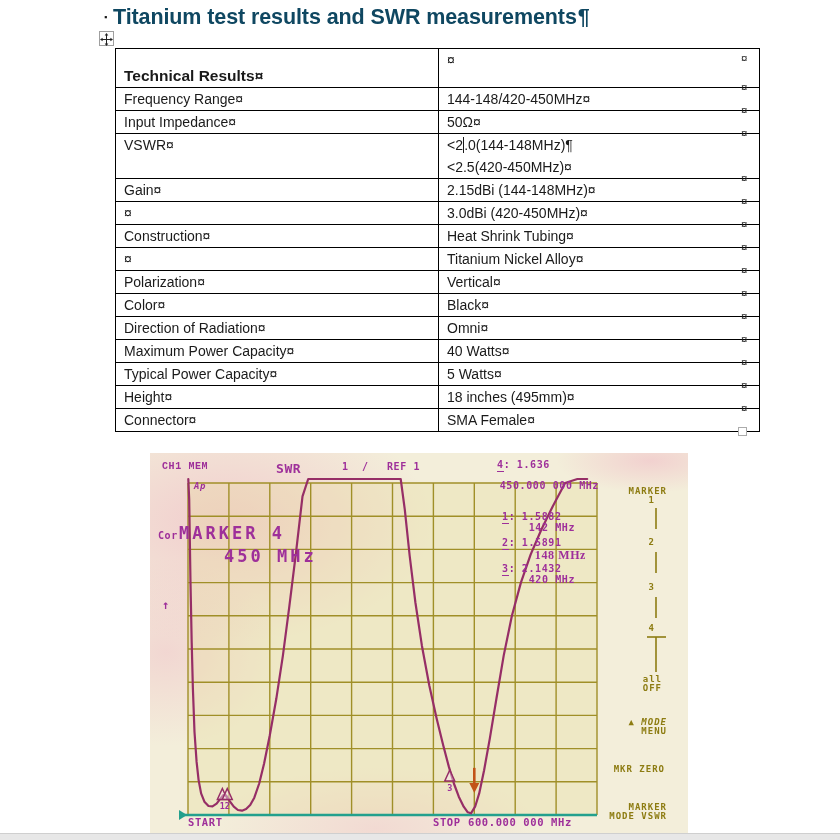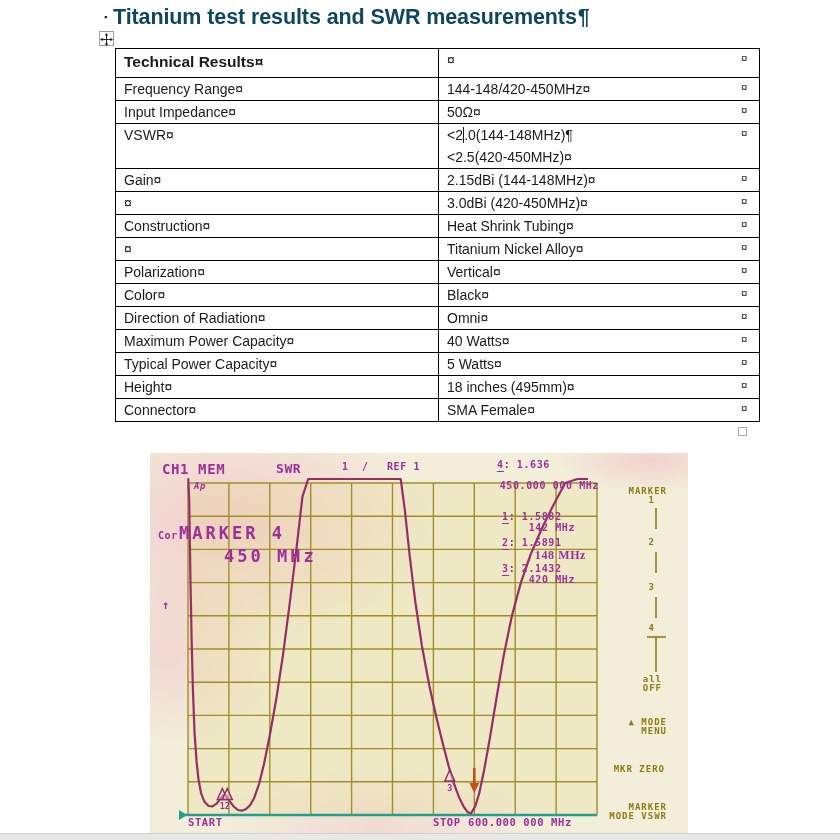--- a/index.html
+++ b/index.html
@@ -13,21 +13,21 @@
   
   .tbl-handle{position:absolute;left:99px;top:31px;width:15px;height:15px;background:#fdfdfd;
               border:1px solid #9f9f9f;box-sizing:border-box;}
   
   table.spec{position:absolute;left:115px;top:48px;border-collapse:collapse;table-layout:fixed;
              width:622px;}
   table.spec td{border:1px solid #000;font-size:14px;line-height:22px;padding:0 2px 0 8px;
                 vertical-align:top;white-space:nowrap;overflow:hidden;}
   table.spec tr{height:23px;}
   table.spec tr.hdr{height:29px;}
-  table.spec tr.hdr td.lab{font-size:15.5px;font-weight:700;padding-top:2px;}
+  table.spec tr.hdr td.lab{font-size:15.5px;font-weight:700;padding-top:16px;}
   table.spec td.lab{width:312px;}
   table.spec td.val{width:310px;}
   .caret{display:inline-block;width:1.2px;height:16px;background:#1b1b1b;vertical-align:-3px;}
   .row-mark{position:absolute;left:741px;font-size:11.5px;color:#222;}
   .resize-handle{position:absolute;left:738px;top:427px;width:9px;height:9px;background:#fff;
                  border:1px solid #ababab;box-sizing:border-box;}
   
   .photo{position:absolute;left:150px;top:453px;width:538px;height:383px;
     background:
       radial-gradient(55% 45% at 14% 18%, rgba(238,150,185,0.38), rgba(238,150,185,0) 70%),
@@ -201,21 +201,21 @@
         <polyline points="38.3,26.0 39.2,46.6 40.5,129.6 41.7,189.4 42.9,235.8 44.5,279.0 46.6,308.9 48.6,327.1 51.1,340.4 54.4,348.7 58.5,353.0 62.5,353.4 66.6,350.7 69.9,346.4 73.2,342.1 76.4,342.7 79.7,348.1 83.8,353.7 87.9,357.0 92.0,357.7 96.1,356.0 100.2,352.0 104.3,344.7 109.2,330.5 114.1,310.5 119.8,282.3 126.3,245.8 132.9,202.6 139.4,152.8 146.0,99.7 152.5,43.3 158.2,26.0 161.5,26.0 246.6,26.0 250.7,26.0 254.8,56.6 259.7,103.0 265.4,149.5 271.9,192.7 279.3,232.5 286.7,265.7 293.2,292.3 298.9,313.9 303.9,330.5 308.8,343.7 313.7,353.7 317.8,359.3 321.0,360.3 325.1,353.7 329.2,340.4 334.1,317.2 339.8,285.6 346.4,245.8 353.7,202.6 361.9,162.8 370.9,129.6 380.7,101.4 391.4,76.5 402.8,53.2 415.1,30.0 427.4,26.0 437.2,26.0" fill="none" stroke="#962e66" stroke-width="2.2" stroke-linejoin="round" stroke-linecap="round"></polyline>
         <polygon points="72.356,335.47176 67.356,346.47176 77.356,346.47176" fill="rgba(243,230,240,0.45)" stroke="#962e66" stroke-width="1.5"></polygon>
         <text x="72.356" y="356.47176" text-anchor="middle" fill="#9e2f9a" font-size="8.5" font-weight="bold" font-family="DejaVu Sans Mono, monospace">1</text>
         <polygon points="77.26400000000001,335.44188 72.26400000000001,346.44188 82.26400000000001,346.44188" fill="rgba(243,230,240,0.45)" stroke="#962e66" stroke-width="1.5"></polygon>
         <text x="77.26400000000001" y="356.44188" text-anchor="middle" fill="#9e2f9a" font-size="8.5" font-weight="bold" font-family="DejaVu Sans Mono, monospace">2</text>
         <polygon points="299.76,317.04576 294.76,328.04576 304.76,328.04576" fill="rgba(243,230,240,0.45)" stroke="#962e66" stroke-width="1.5"></polygon>
         <text x="299.76" y="338.04576" text-anchor="middle" fill="#9e2f9a" font-size="8.5" font-weight="bold" font-family="DejaVu Sans Mono, monospace">3</text>
         <line x1="324.3" y1="314.8848" x2="324.3" y2="334.8848" stroke="#c25318" stroke-width="2.6"></line>
         <polygon points="319.3,329.8848 329.3,329.8848 324.3,339.8848" fill="#c25318"></polygon>
       </svg>
-  <div class="an-label" style="top: 9px; left: 12px; font-size: 14px; color: rgb(158, 47, 154); letter-spacing: 0.6px;">CH1 MEM</div>
+  <div class="an-label" style="top: 9px; left: 12px; font-size: 10px; color: rgb(158, 47, 154); letter-spacing: 0.6px; font-family: Liberation Mono, monospace;">CH1 MEM</div>
       <div class="an-label" style="top: 9px; left: 81px; font-size: 13px; color: rgb(158, 47, 154); letter-spacing: 0.6px; margin-left: 45px;">SWR</div>
       <div class="an-label" style="top: 9px; left: 192px; font-size: 10px; color: rgb(158, 47, 154); letter-spacing: 0.6px;">1</div>
       <div class="an-label" style="top: 9px; left: 212px; font-size: 10px; color: rgb(158, 47, 154); letter-spacing: 0.6px;">/</div>
       <div class="an-label" style="top: 9px; left: 237px; font-size: 10px; color: rgb(158, 47, 154); letter-spacing: 0.6px;">REF 1</div>
       <div class="an-label" style="top: 7px; left: 347px; font-size: 10px; color: rgb(158, 47, 154); letter-spacing: 0.6px;"><span class="uch">4</span>: 1.636</div>
       <div class="an-label" style="top: 28px; right: 89px; font-size: 10px; color: rgb(158, 47, 154); letter-spacing: 0.6px;">450.000 000 MHz</div>
       <div class="an-label" style="top: 29px; left: 44px; font-size: 9px; color: rgb(158, 47, 154); letter-spacing: 0.6px; font-style: italic;">Ap</div>
       <div class="an-label" style="top: 78px; left: 8px; font-size: 10px; color: rgb(158, 47, 154); letter-spacing: 0.6px;">Cor</div>
       <div class="an-label" style="top: 72px; left: 29px; font-size: 17px; color: rgb(158, 47, 154); letter-spacing: 3px;">MARKER 4</div>
       <div class="an-label" style="top: 95px; left: 74px; font-size: 17px; color: rgb(158, 47, 154); letter-spacing: 3px;">450 MHz</div>
@@ -230,21 +230,21 @@
       <div class="an-label" style="top: 364px; left: 90px; font-size: 10.5px; color: rgb(158, 47, 154); letter-spacing: 0.6px; margin-top: 20px;">100.000 000 MHz</div>
       <div class="an-label" style="top: 364px; left: 283px; font-size: 10.5px; color: rgb(158, 47, 154); letter-spacing: 0.6px;">STOP</div>
       <div class="an-label" style="top: 364px; left: 318px; font-size: 10.5px; color: rgb(158, 47, 154); letter-spacing: 0.6px;">600.000 000 MHz</div>
       <div class="an-label" style="top: 34px; right: 21px; font-size: 9px; color: rgb(141, 124, 18); letter-spacing: 1px;">MARKER</div>
       <div class="an-label" style="top: 43px; right: 33px; font-size: 9px; color: rgb(141, 124, 18); letter-spacing: 1px;">1</div>
       <div class="an-label" style="top: 85px; right: 33px; font-size: 9px; color: rgb(141, 124, 18); letter-spacing: 1px;">2</div>
       <div class="an-label" style="top: 130px; right: 33px; font-size: 9px; color: rgb(141, 124, 18); letter-spacing: 1px;">3</div>
       <div class="an-label" style="top: 171px; right: 33px; font-size: 9px; color: rgb(141, 124, 18); letter-spacing: 1px;">4</div>
       <div class="an-label" style="top: 222px; right: 26px; font-size: 9px; color: rgb(141, 124, 18); letter-spacing: 1px;">all</div>
       <div class="an-label" style="top: 231px; right: 26px; font-size: 9px; color: rgb(141, 124, 18); letter-spacing: 1px;">OFF</div>
-      <div class="an-label" style="top: 265px; right: 21px; font-size: 9px; color: rgb(141, 124, 18); letter-spacing: 1px;">▲ MODE</div>
+      <div class="an-label" style="top: 265px; right: 21px; font-size: 9px; color: rgb(141, 124, 18); letter-spacing: 1px; font-style: italic;">▲ MODE</div>
       <div class="an-label" style="top: 274px; right: 21px; font-size: 9px; color: rgb(141, 124, 18); letter-spacing: 1px;">MENU</div>
       <div class="an-label" style="top: 312px; right: 23px; font-size: 9px; color: rgb(141, 124, 18); letter-spacing: 1px;">MKR ZERO</div>
       <div class="an-label" style="top: 350px; right: 21px; font-size: 9px; color: rgb(141, 124, 18); letter-spacing: 1px;">MARKER</div>
       <div class="an-label" style="top: 359px; right: 21px; font-size: 9px; color: rgb(141, 124, 18); letter-spacing: 1px;">MODE VSWR</div>
     </div>
 
   <div class="bottom-strip"></div>
 <div class="row-mark" style="top: 51.5px;">¤</div>
     <div class="row-mark" style="top: 80.5px;">¤</div>
     <div class="row-mark" style="top: 103.5px;">¤</div>

